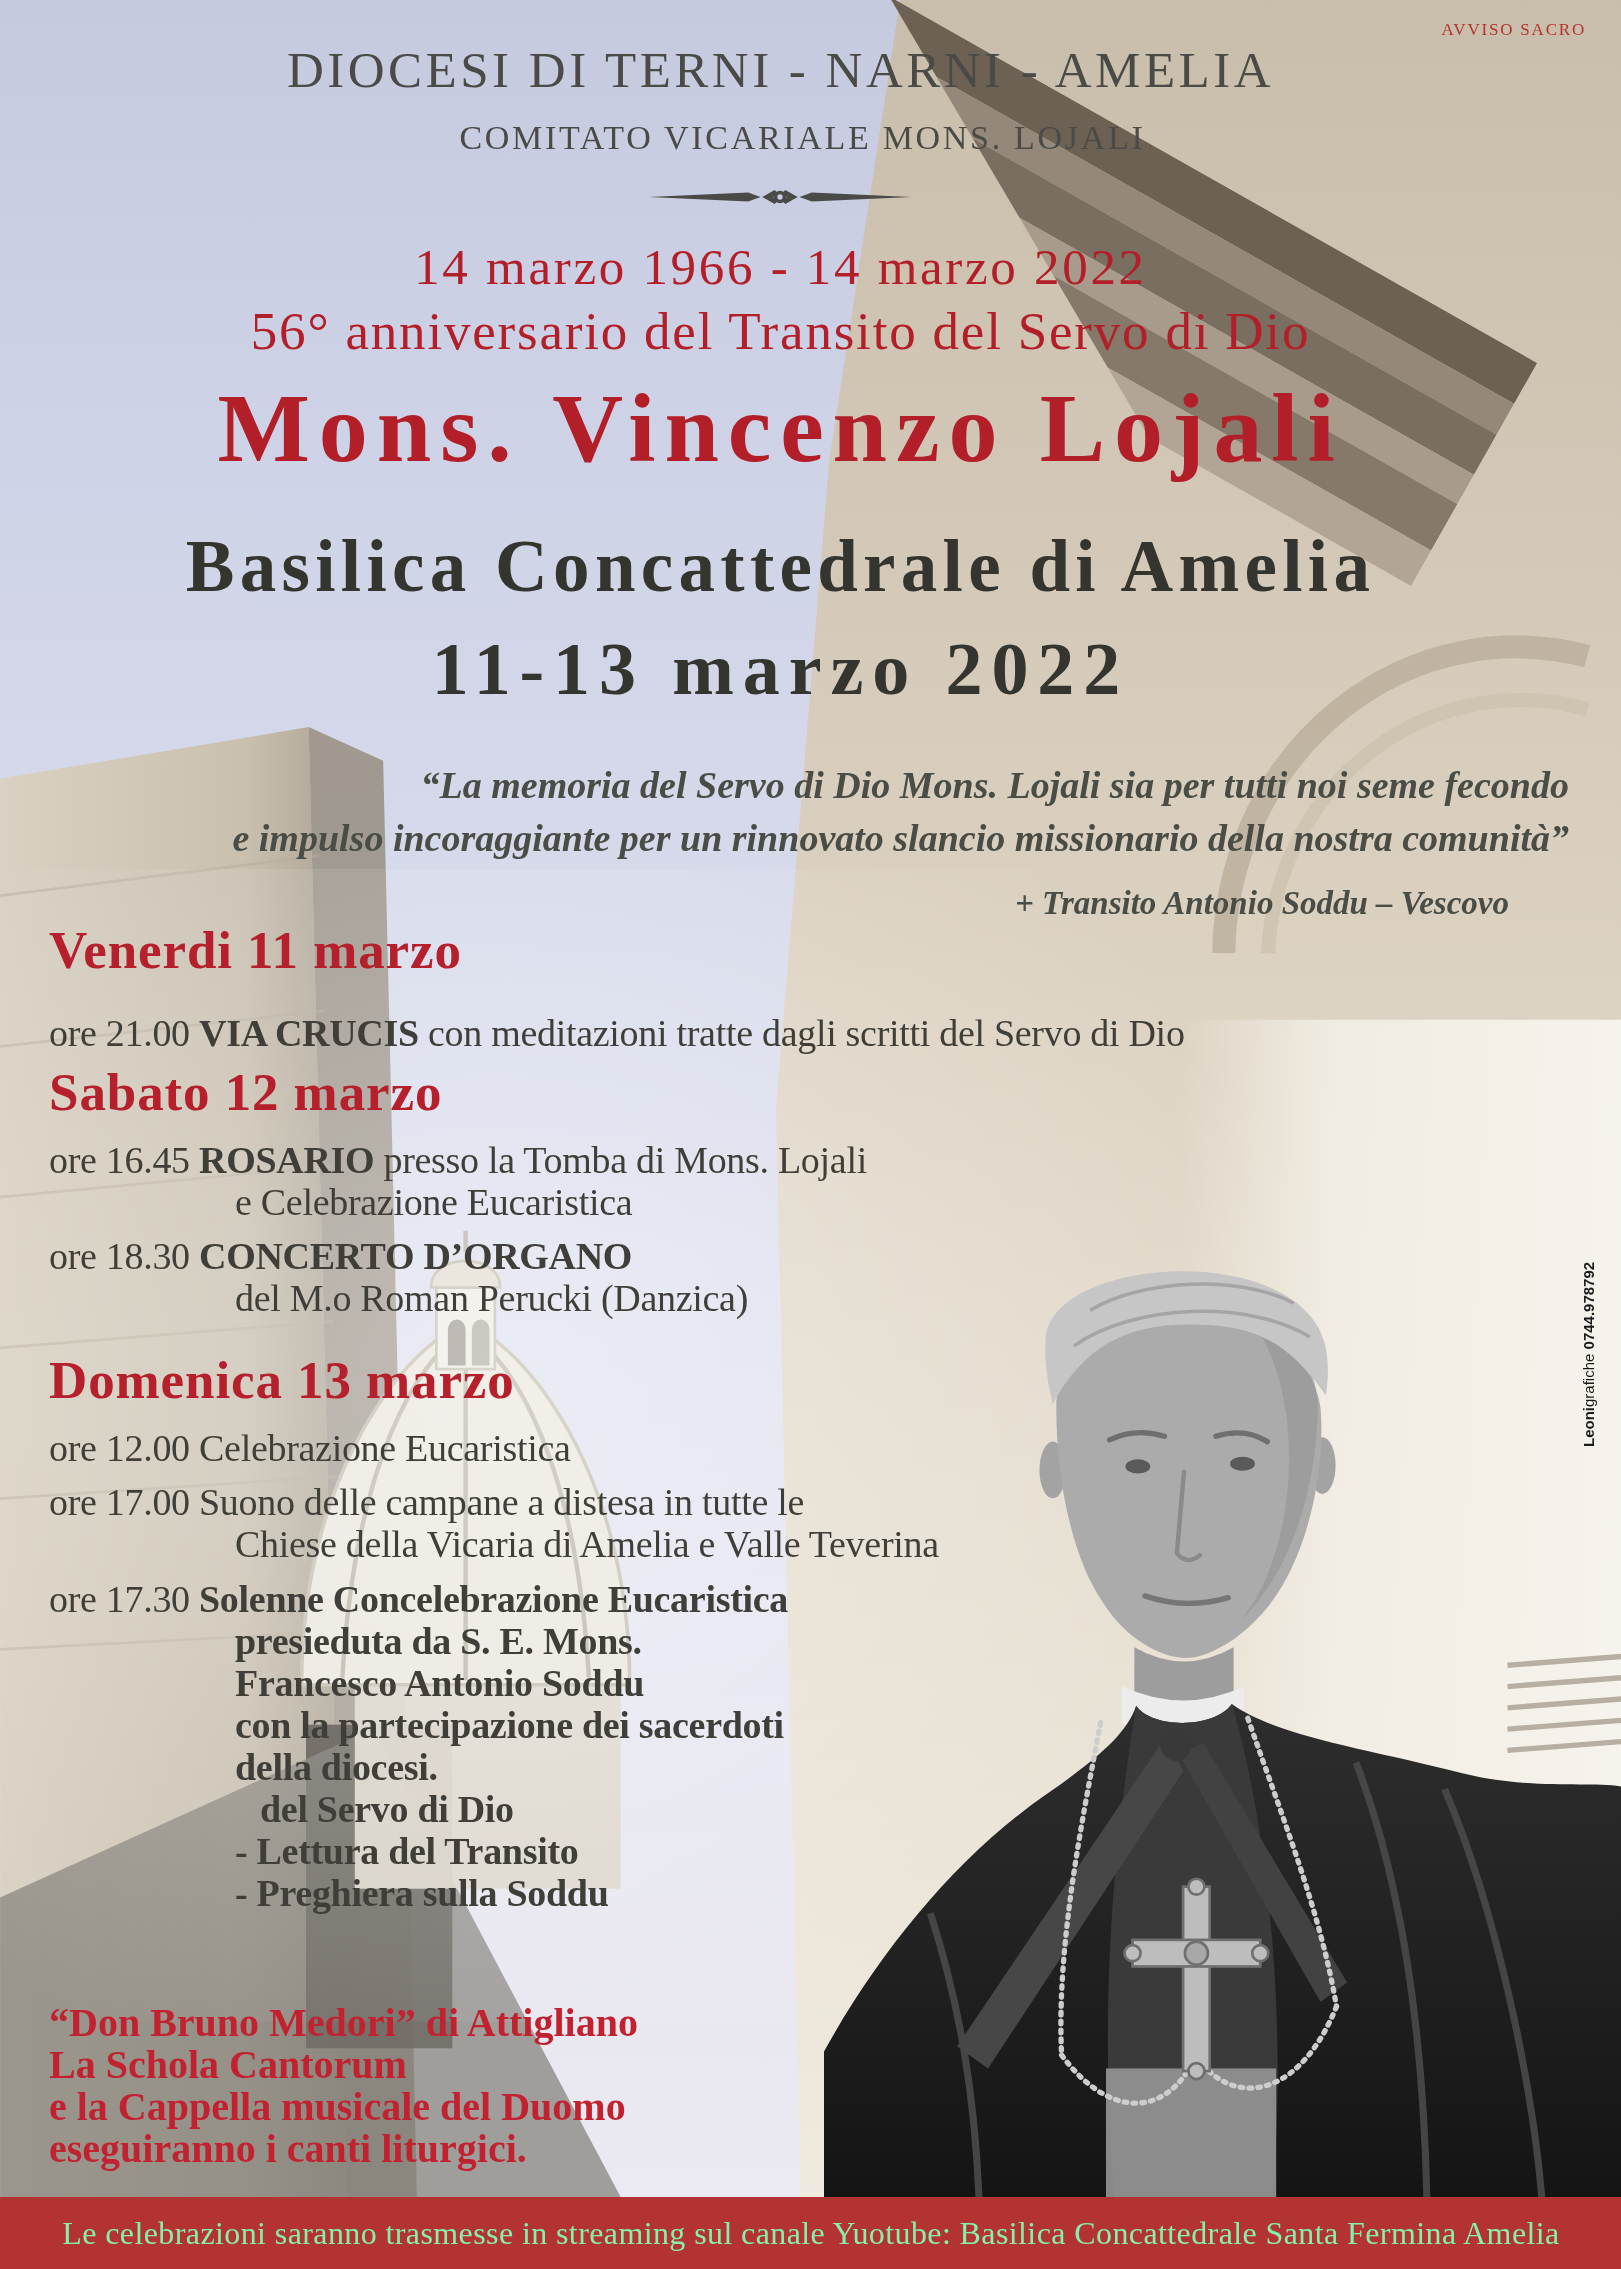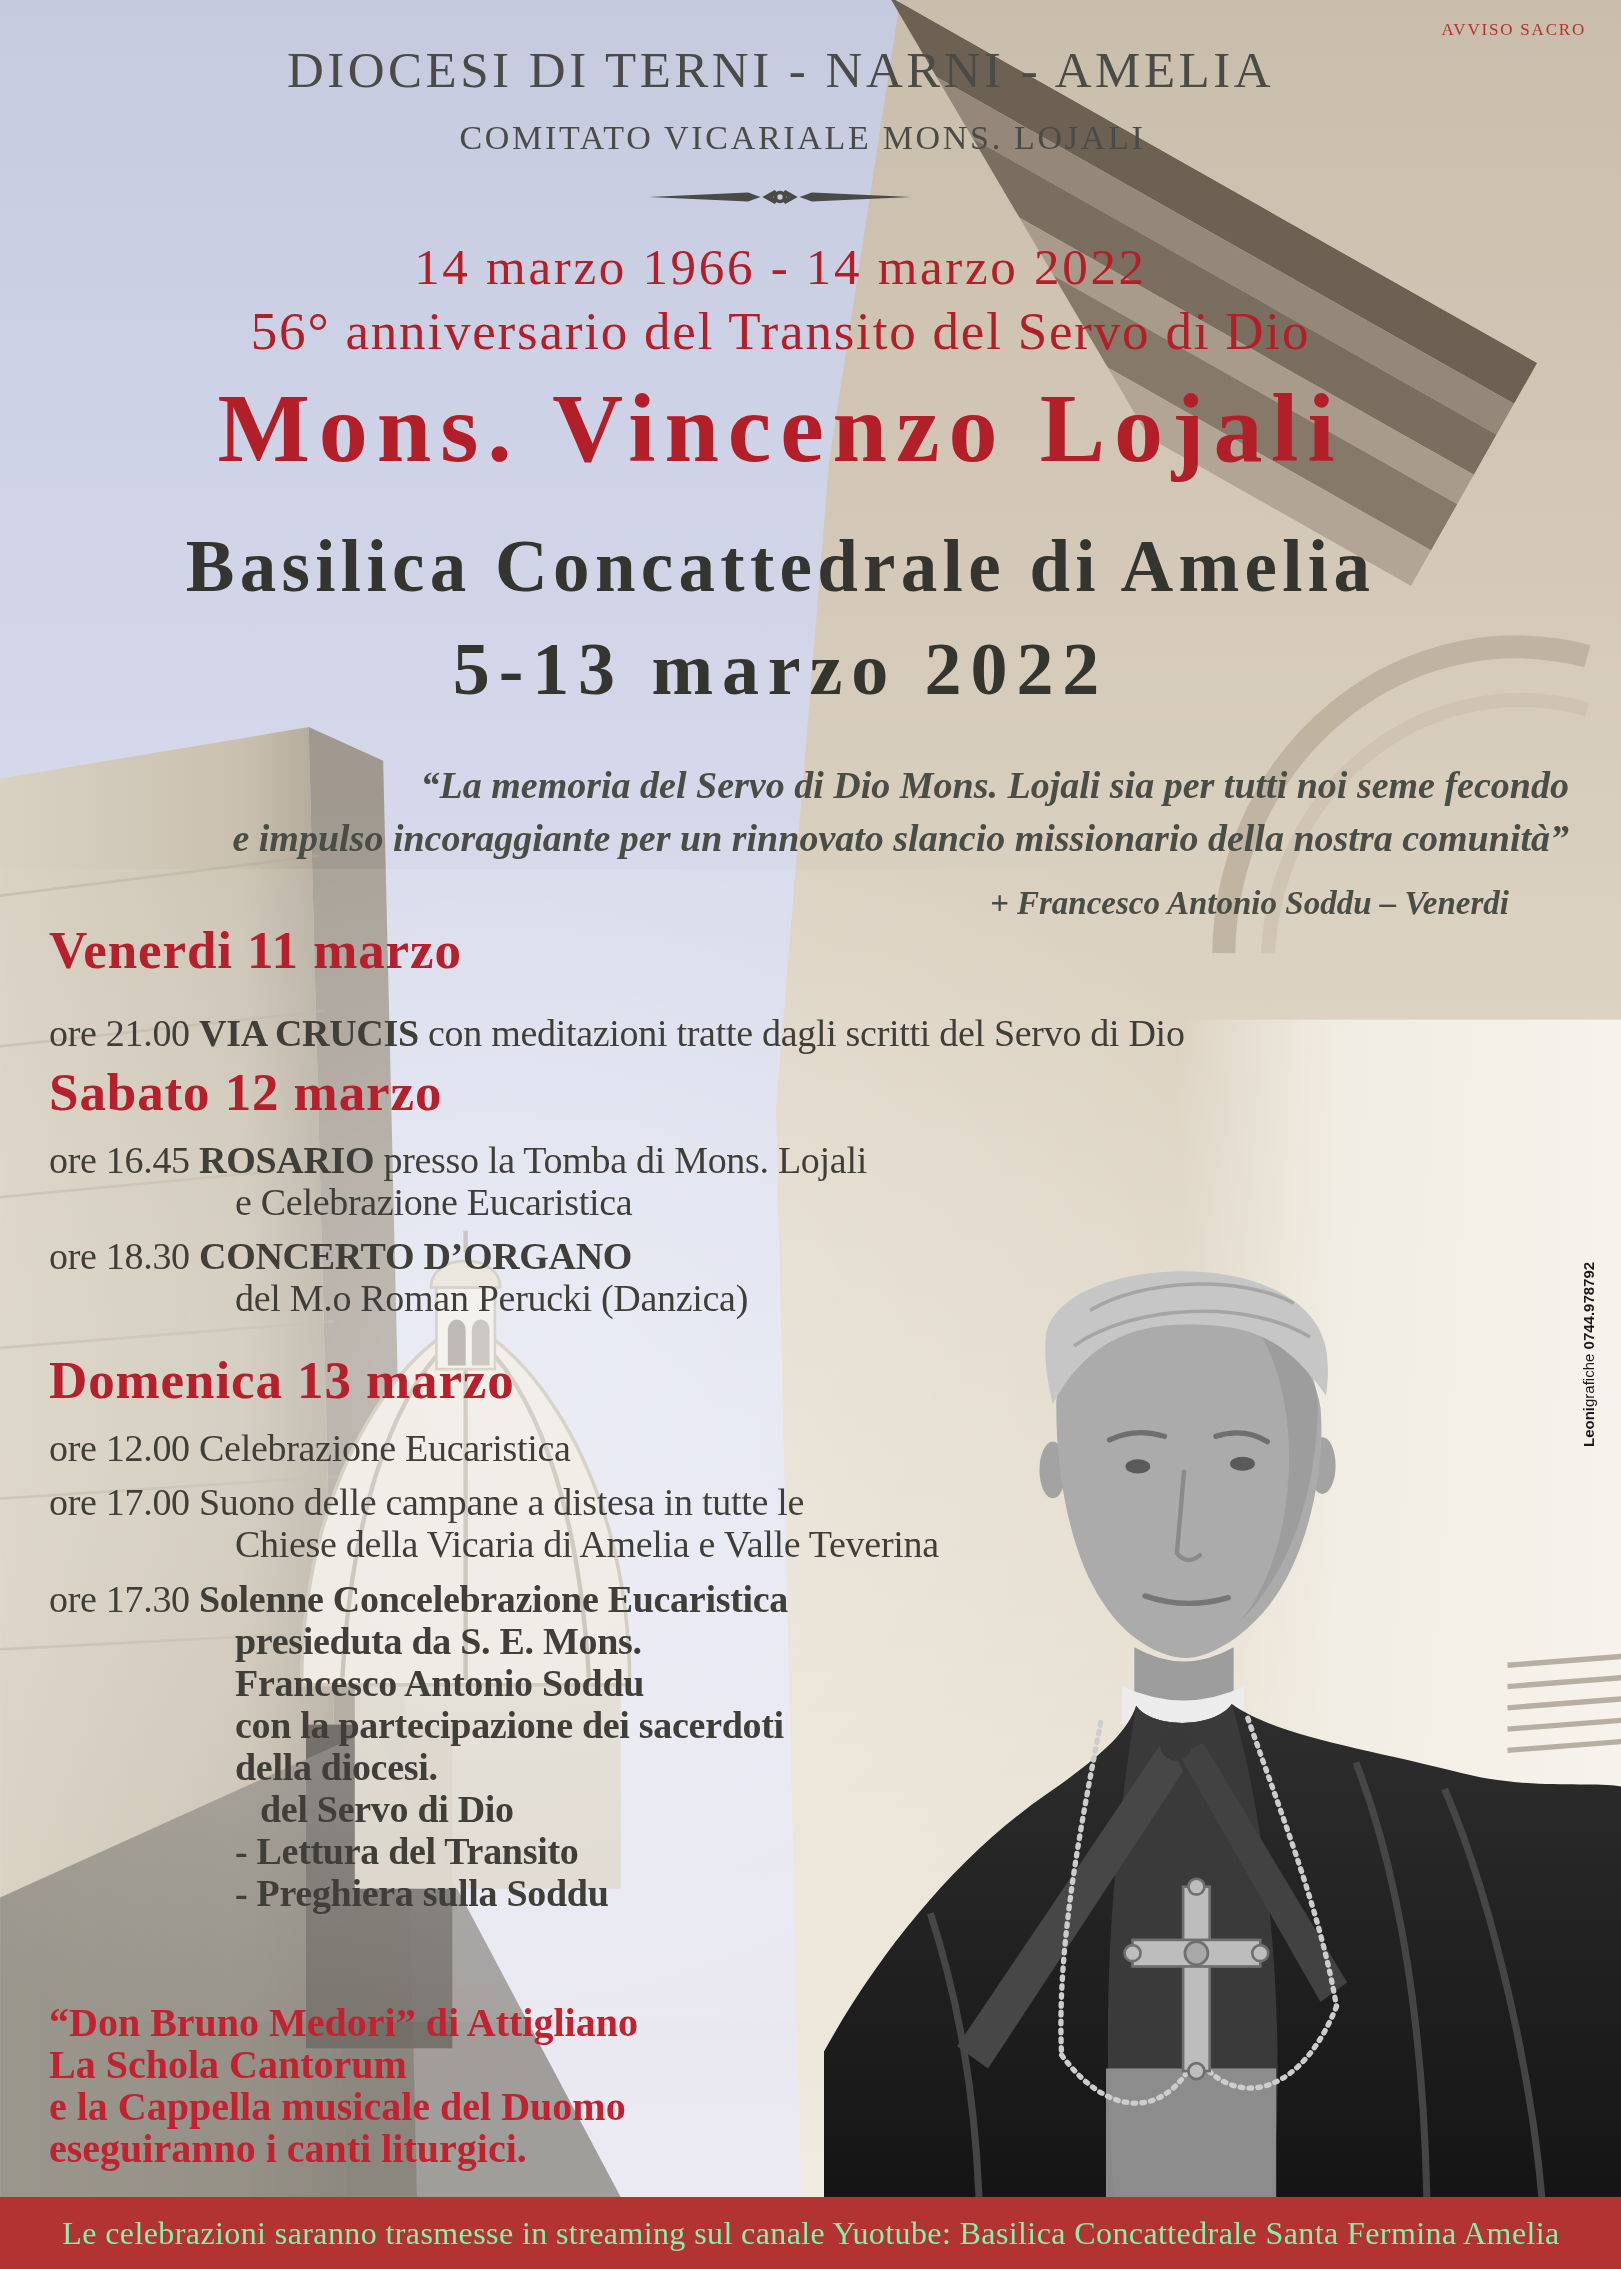--- a/index.html
+++ b/index.html
@@ -221,28 +221,28 @@
   </svg>
 
   <div class="anniv">
     <div class="a-dates">14 marzo 1966 - 14 marzo 2022</div>
     <div class="a-line">56° anniversario del Transito del Servo di Dio</div>
     <div class="a-name">Mons. Vincenzo Lojali</div>
   </div>
 
   <div class="venue">
     <div class="v-place">Basilica Concattedrale di Amelia</div>
-    <div class="v-dates">5-13 marzo 2022</div>
+    <div class="v-dates">11-13 marzo 2022</div>
   </div>
 
   <div class="quote">
     <div>“La memoria del Servo di Dio Mons. Lojali sia per tutti noi seme fecondo</div>
     <div>e impulso incoraggiante per un rinnovato slancio missionario della nostra comunità”</div>
   </div>
-  <div class="attribution">+ Francesco Antonio Soddu – Venerdi</div>
+  <div class="attribution">+ Transito Antonio Soddu – Vescovo</div>
 
   <div class="schedule">
       <div class="day">
         <div class="day-title">Venerdi 11 marzo</div>
         <div class="event">
           <div class="line" style="margin-left: 0px;"><span>ore 21.00 </span><b>VIA CRUCIS</b><span> con meditazioni tratte dagli scritti del Servo di Dio</span></div>
         </div>
       </div>
       <div class="day">
         <div class="day-title">Sabato 12 marzo</div>

